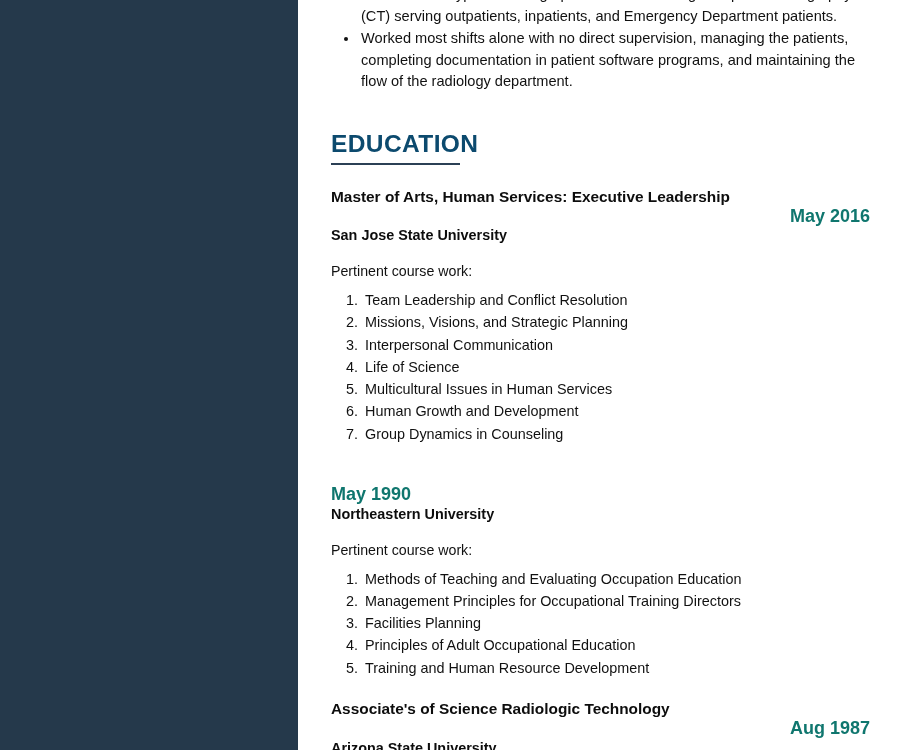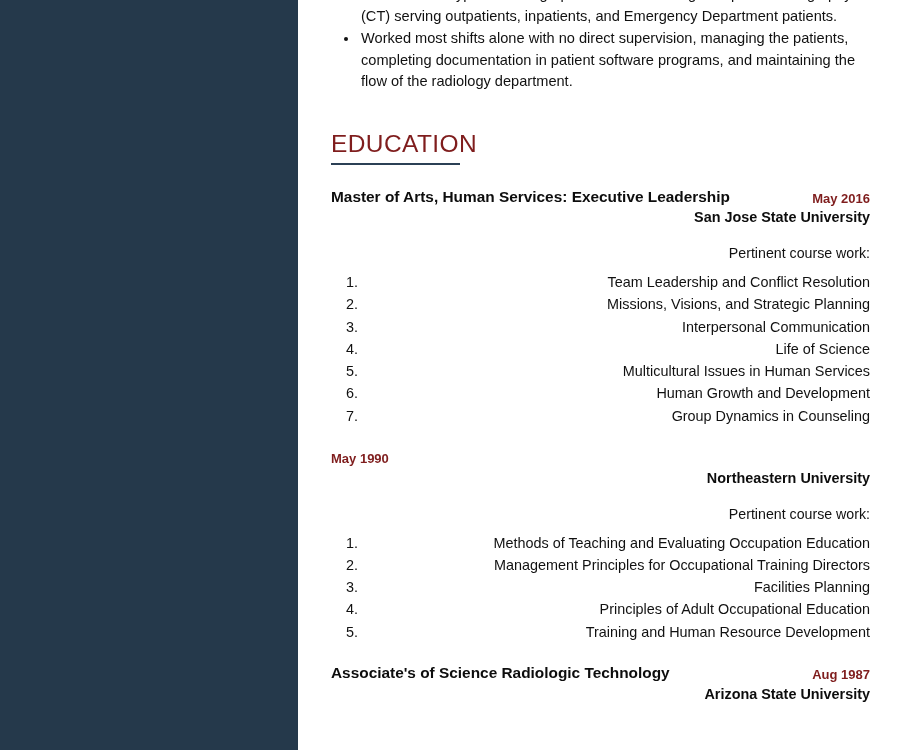--- a/index.html
+++ b/index.html
@@ -61,59 +61,59 @@
     border-radius: 50%;
     background: #111111;
   }
   
   .section-heading-wrap {
     margin-top: 21px;
   }
   .section-heading {
     font-size: 24.5px;
     letter-spacing: 0.4px;
-    font-weight: 400;
-    color: #7f1d1d;
+    font-weight: 700;
+    color: #0c4a6e;
     line-height: 28px;
     margin: 0;
     display: block;
   }
   .section-rule {
     width: 129px;
     height: 2px;
     background: #2b4055;
     margin-top: 5px;
   }
   
   .edu-entry {
     margin-top: 20px;
-    text-align: right;
   }
   .edu-entry.first {
     margin-top: 22px;
   }
   .edu-head {
     display: flex;
     align-items: flex-start;
     justify-content: space-between;
   }
   .edu-degree {
     font-size: 15.4px;
     font-weight: bold;
     color: #0d0d0d;
     line-height: 19.5px;
     max-width: 430px;
   }
   .edu-date {
-    font-size: 13px;
+    font-size: 18px;
     font-weight: bold;
-    color: #7f1d1d;
+    color: #0f766e;
     line-height: 19.5px;
     white-space: nowrap;
     padding-top: 2px;
+    margin-top: 18px;
   }
   .edu-school {
     font-size: 14.4px;
     font-weight: bold;
     color: #0d0d0d;
     line-height: 19px;
     margin-top: 0px;
   }
   .edu-note {
     font-size: 14.2px;

